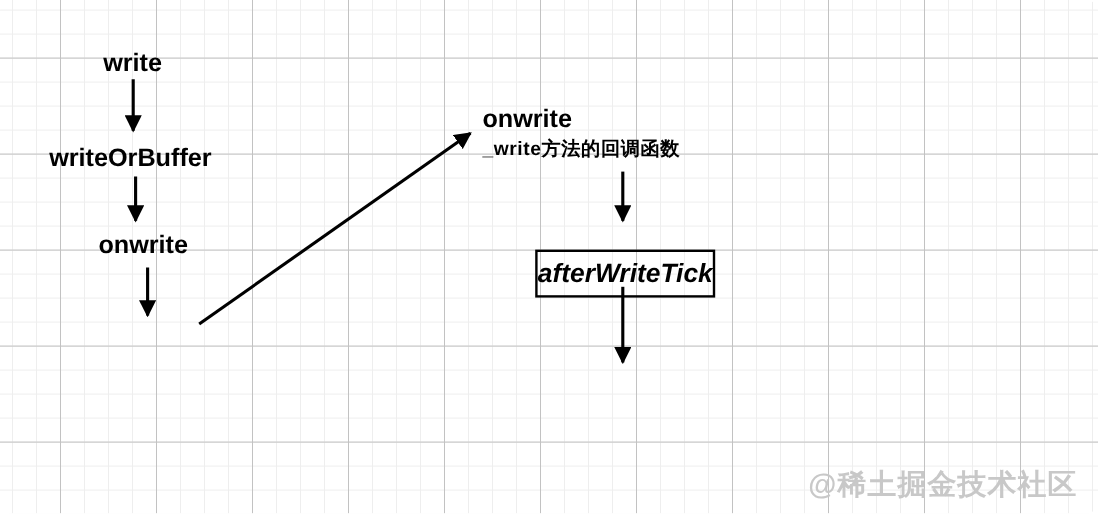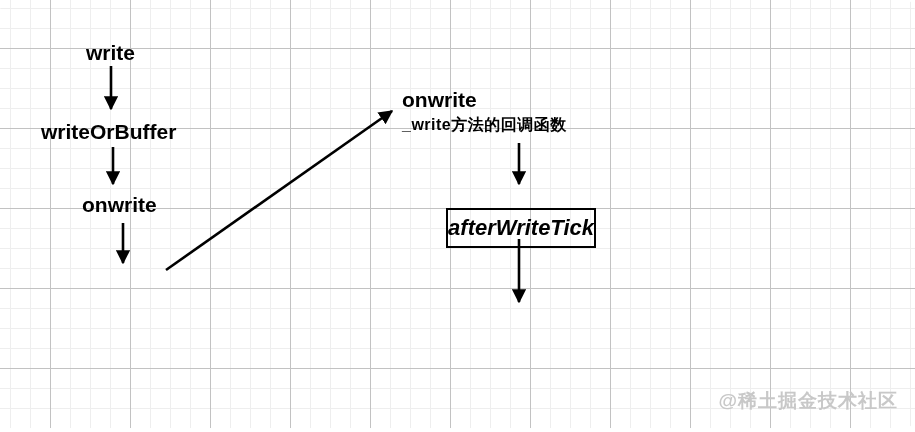--- a/index.html
+++ b/index.html
@@ -56,21 +56,21 @@
     font-style: italic;
     font-size: 22px;
     color: #000000;
     white-space: nowrap;
     margin-top: 12px;
   }
   .watermark {
     position: absolute;
     top: 388px;
     right: 17px;
-    font-size: 19px;
+    font-size: 24px;
     color: #c8c8c8;
     letter-spacing: 1px;
     white-space: nowrap;
   }
 </style>
 </head>
 <body>
 
 <div class="canvas">
 

